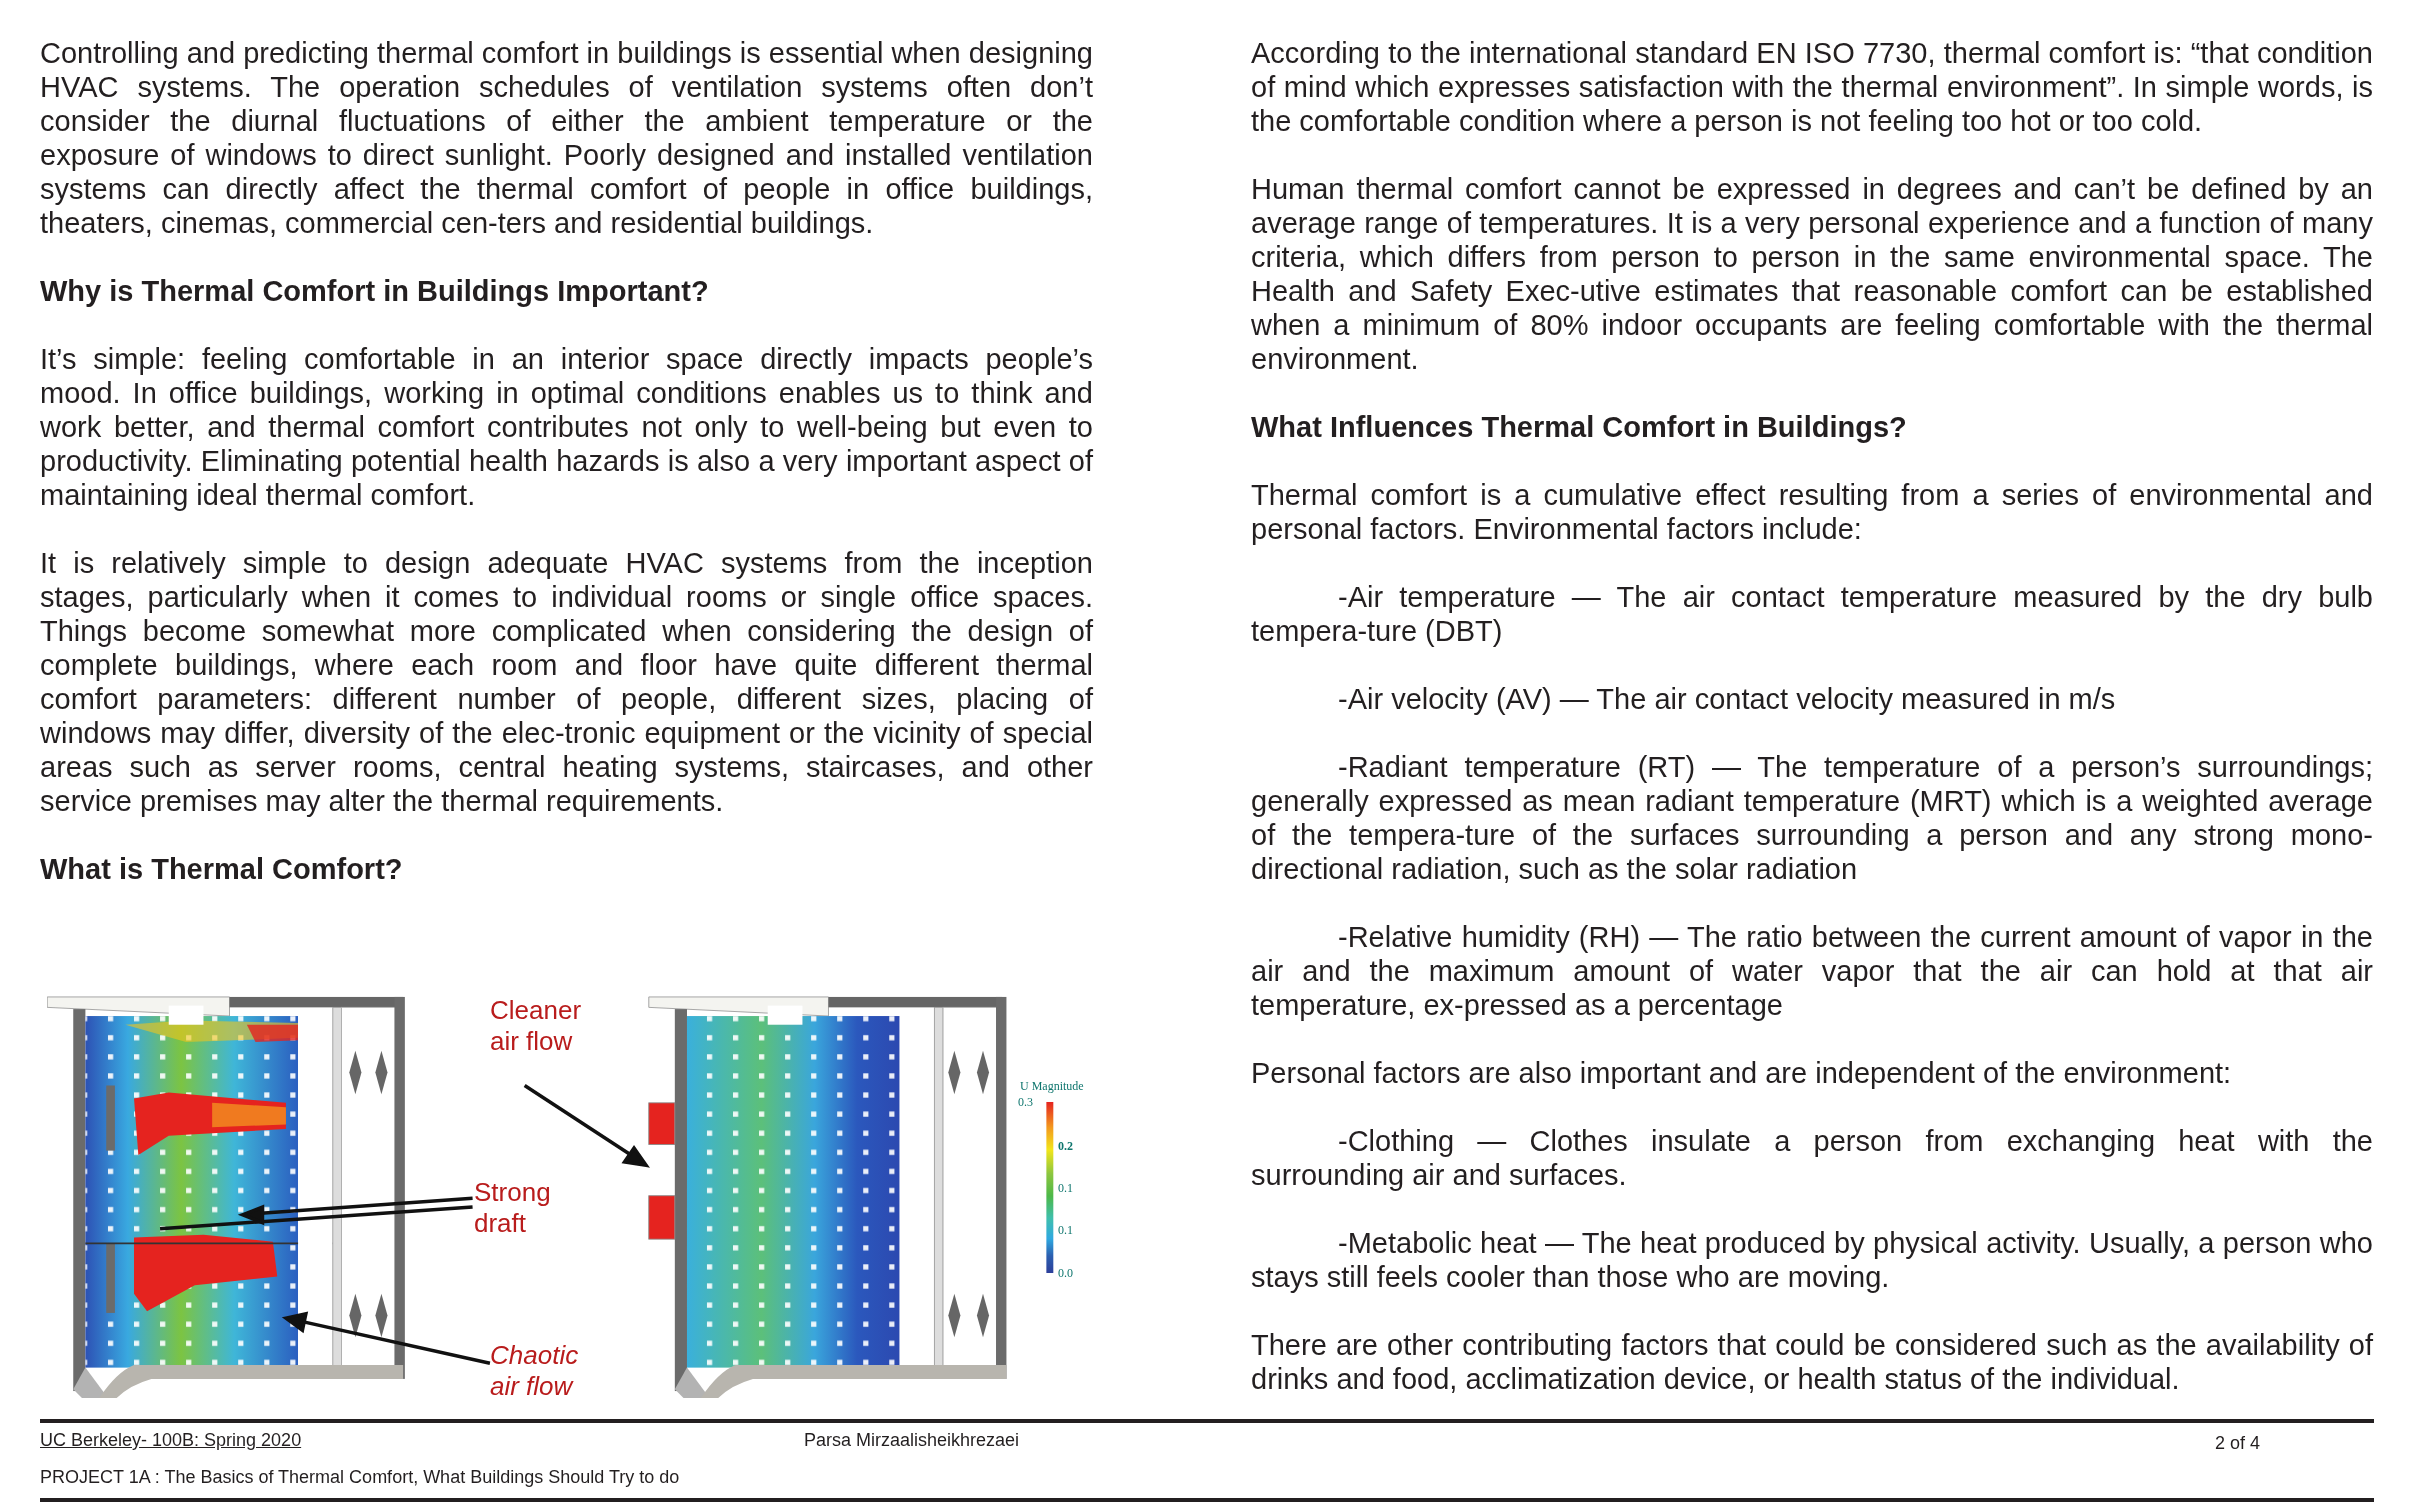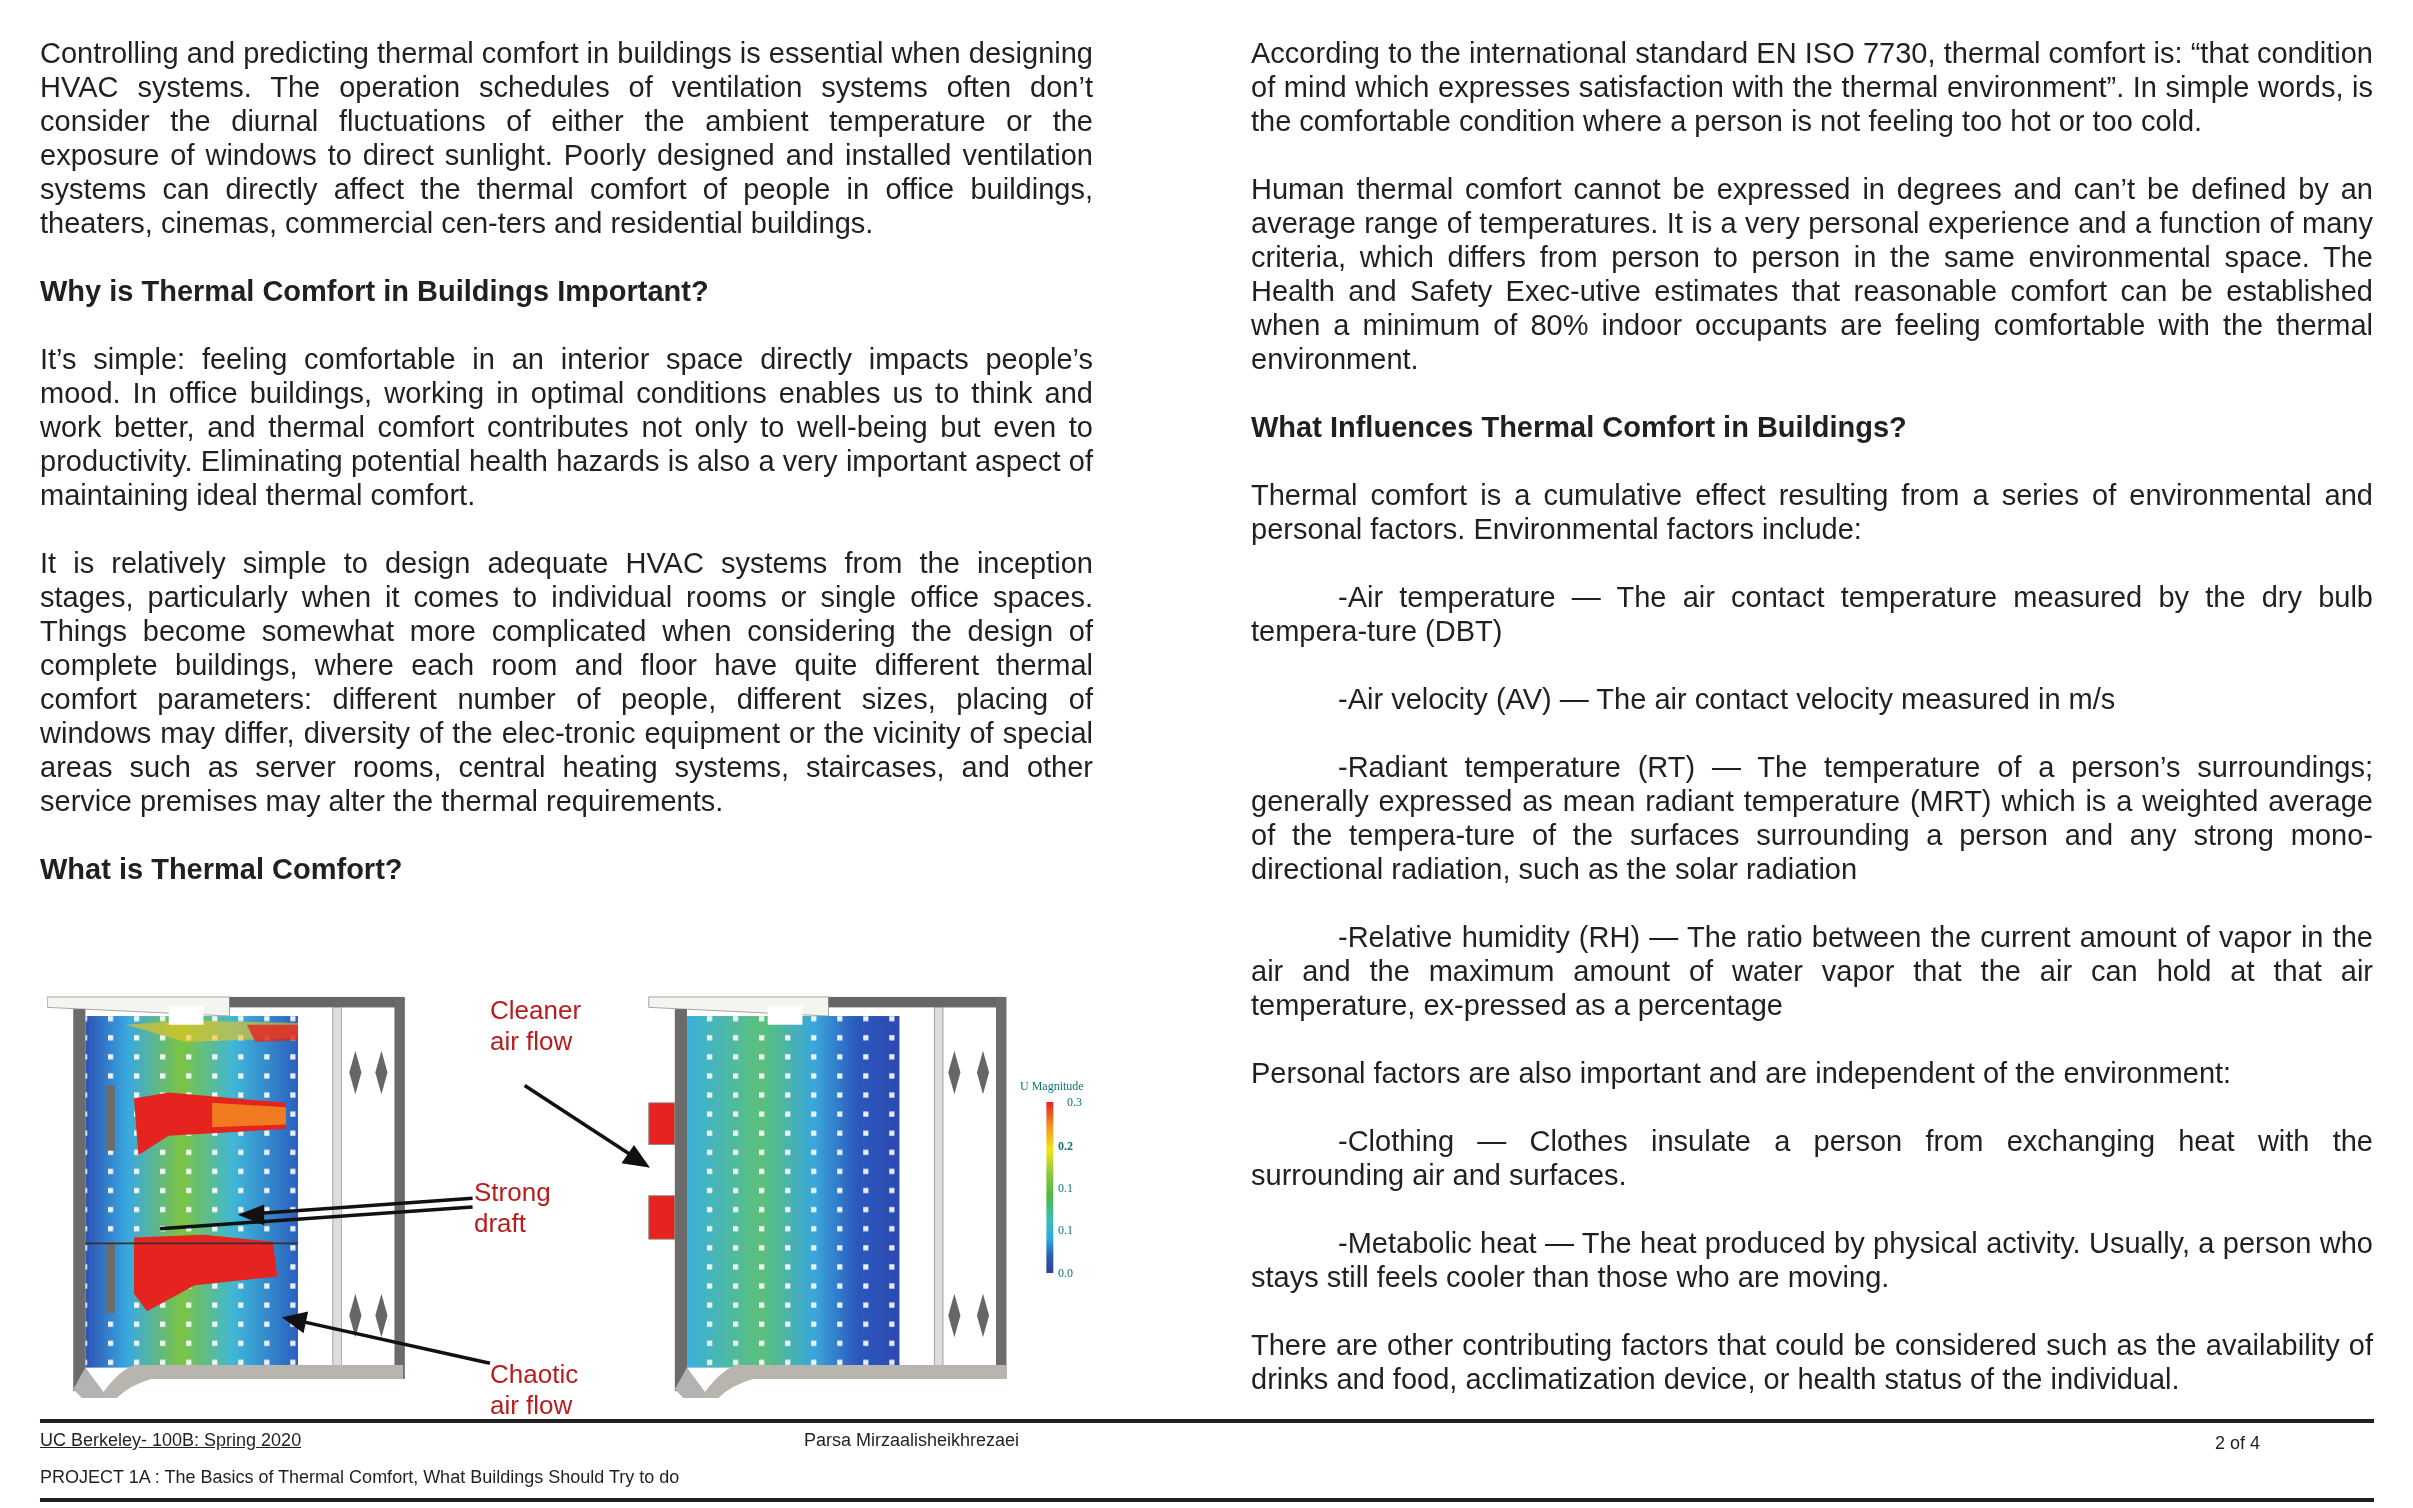--- a/index.html
+++ b/index.html
@@ -131,27 +131,27 @@
   </svg>
 
   <div class="fig-label" style="left:443px;top:5.2px;">
     <div>Cleaner</div>
     <div>air flow</div>
   </div>
   <div class="fig-label" style="left:427px;top:187px;">
     <div>Strong</div>
     <div>draft</div>
   </div>
-  <div class="fig-label" style="left:443px;top:369px;">
+  <div class="fig-label" style="left:443px;top:350px;font-style:italic;">
     <div>Chaotic</div>
     <div>air flow</div>
   </div>
 
   <div class="cb-label" style="left:973px;top:89px;">U Magnitude</div>
-  <div class="cb-label" style="left:1020px;top:105px;">0.3</div>
+  <div class="cb-label" style="left:971px;top:105px;">0.3</div>
   <div class="cb-label" style="left:1011px;top:149px;font-weight:bold;">0.2</div>
   <div class="cb-label" style="left:1011px;top:191px;">0.1</div>
   <div class="cb-label" style="left:1011px;top:233px;">0.1</div>
   <div class="cb-label" style="left:1011px;top:276px;">0.0</div>
 </div>
 
 <div class="col col-right">
   <p class="para">According to the international standard EN ISO 7730, thermal comfort is: “that condition of mind which expresses satisfaction with the thermal environment”. In simple words, is the comfortable condition where a person is not feeling too hot or too cold.</p>
   <div class="gap"></div>
   <p class="para">Human thermal comfort cannot be expressed in degrees and can’t be defined by an average range of temperatures. It is a very personal experience and a function of many criteria, which differs from person to person in the same environmental space. The Health and Safety Exec-utive estimates that reasonable comfort can be established when a minimum of 80% indoor occupants are feeling comfortable with the thermal environment.</p>

